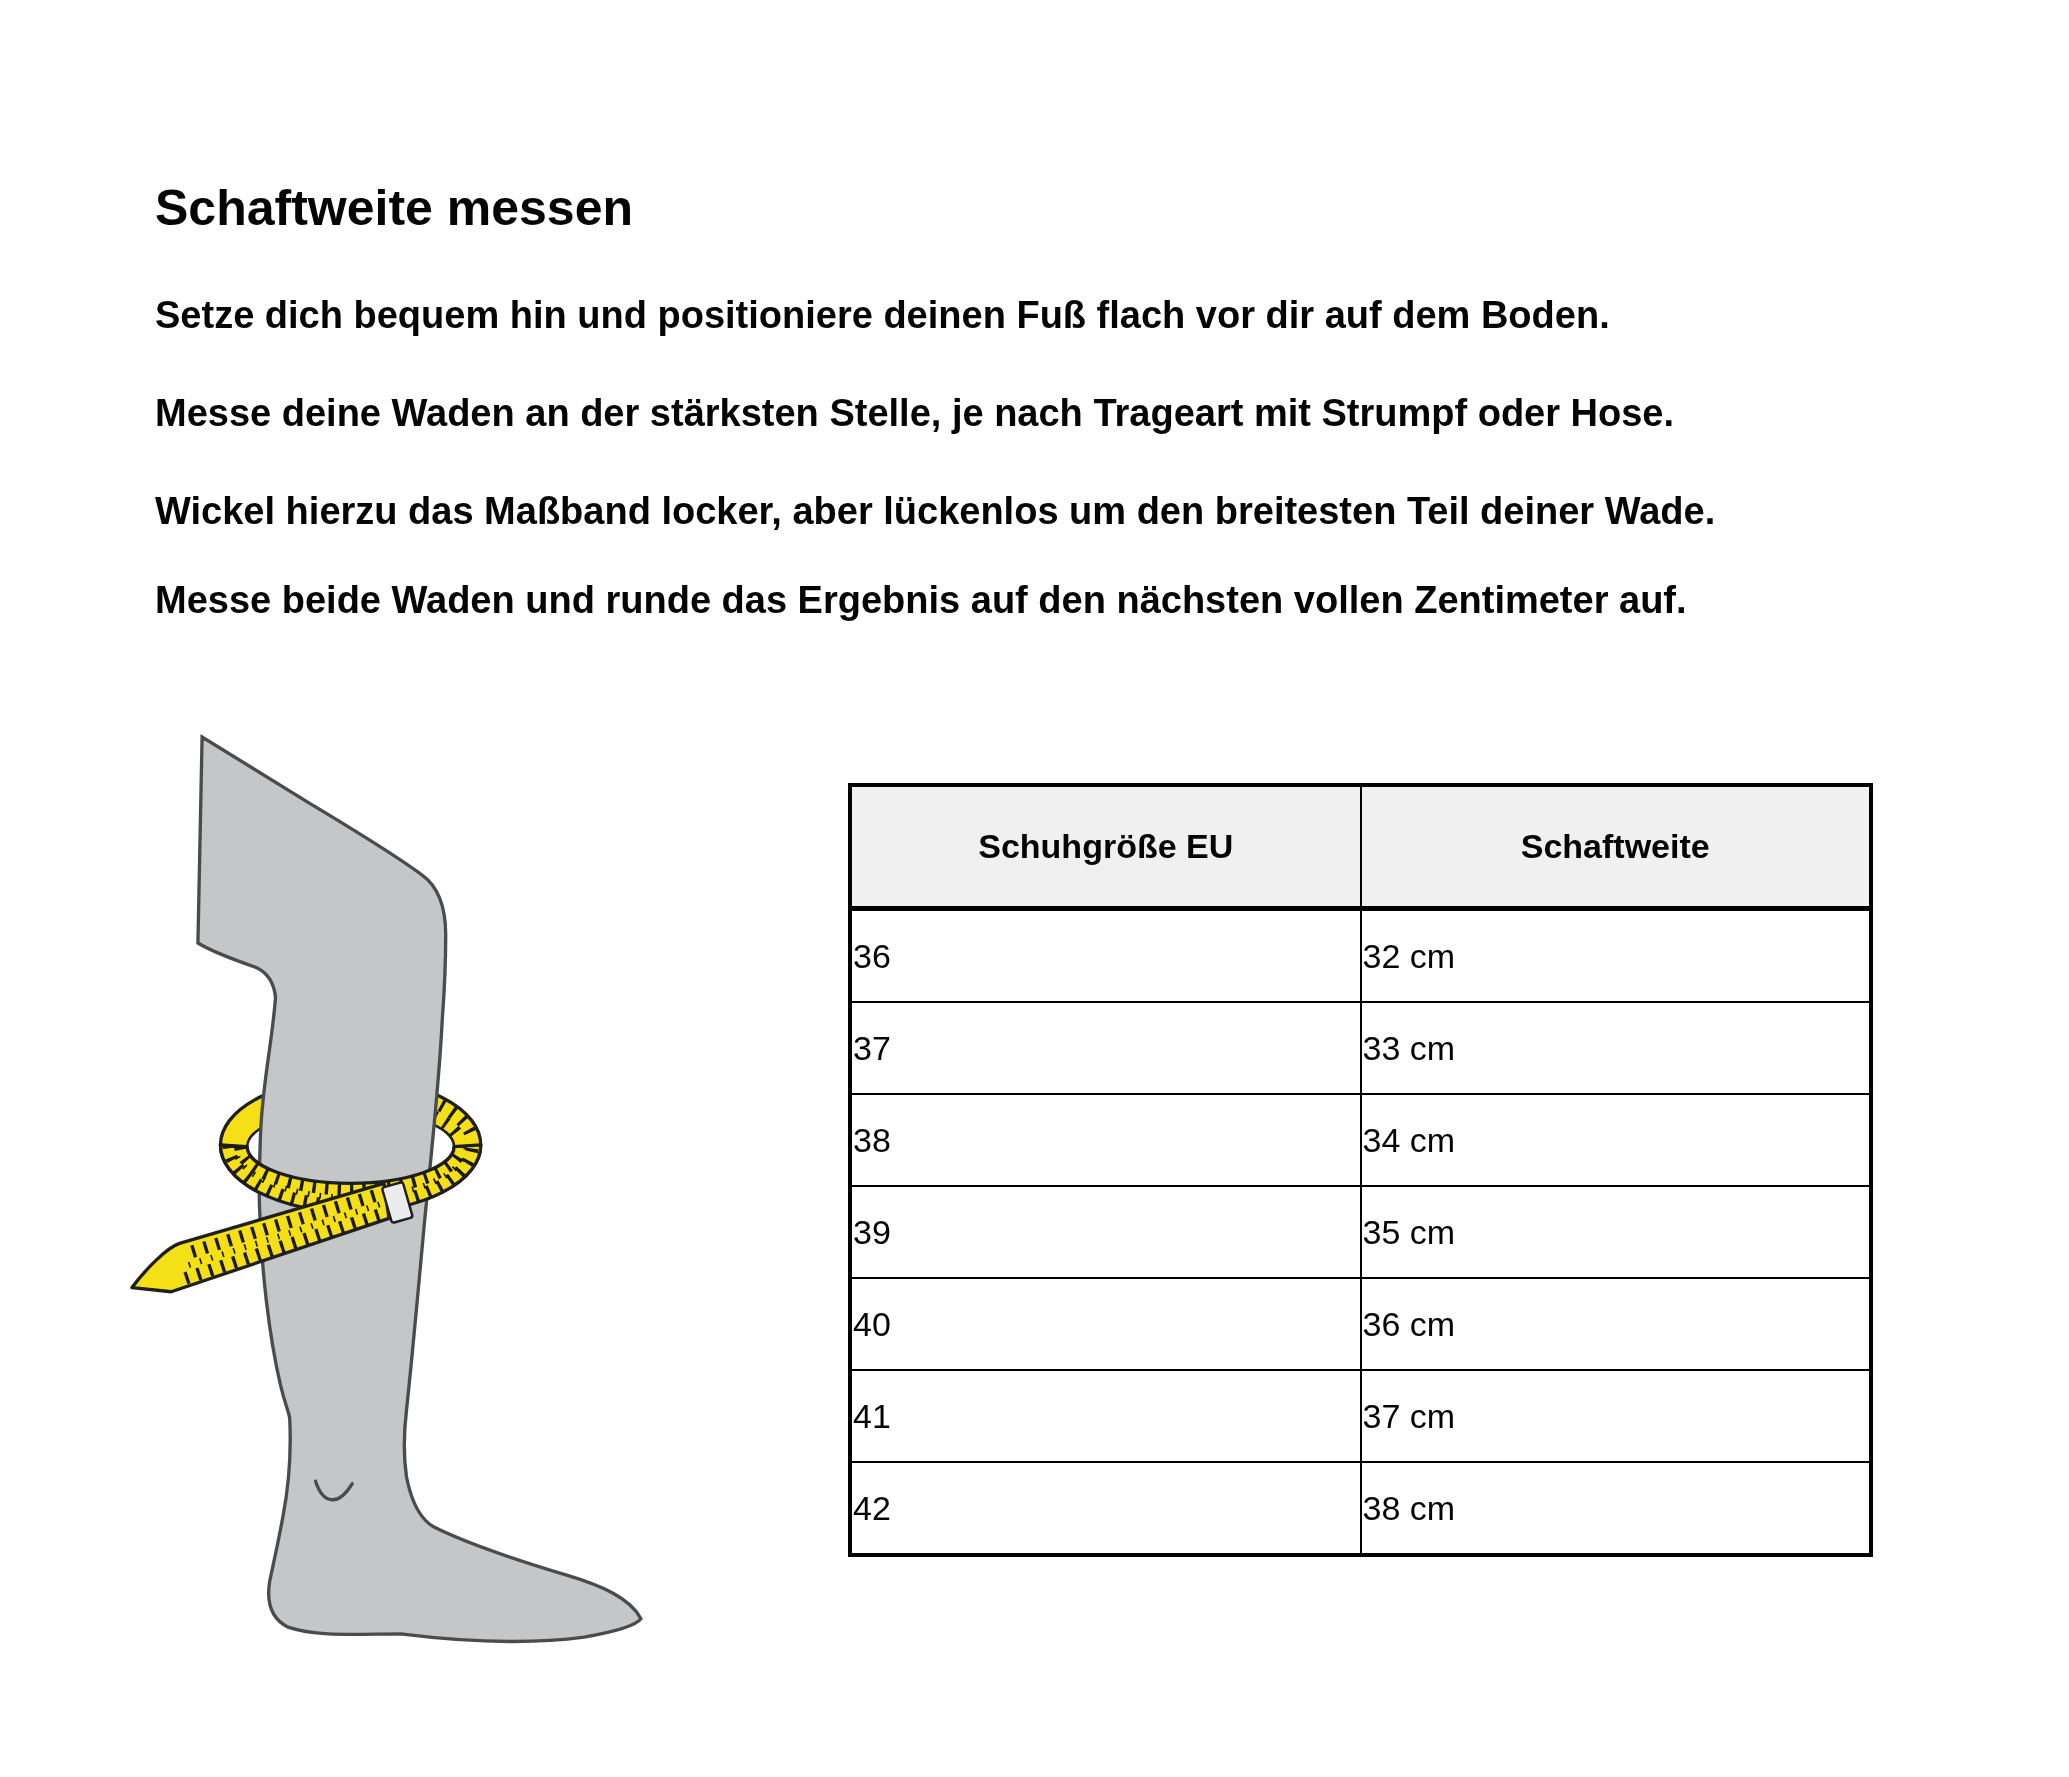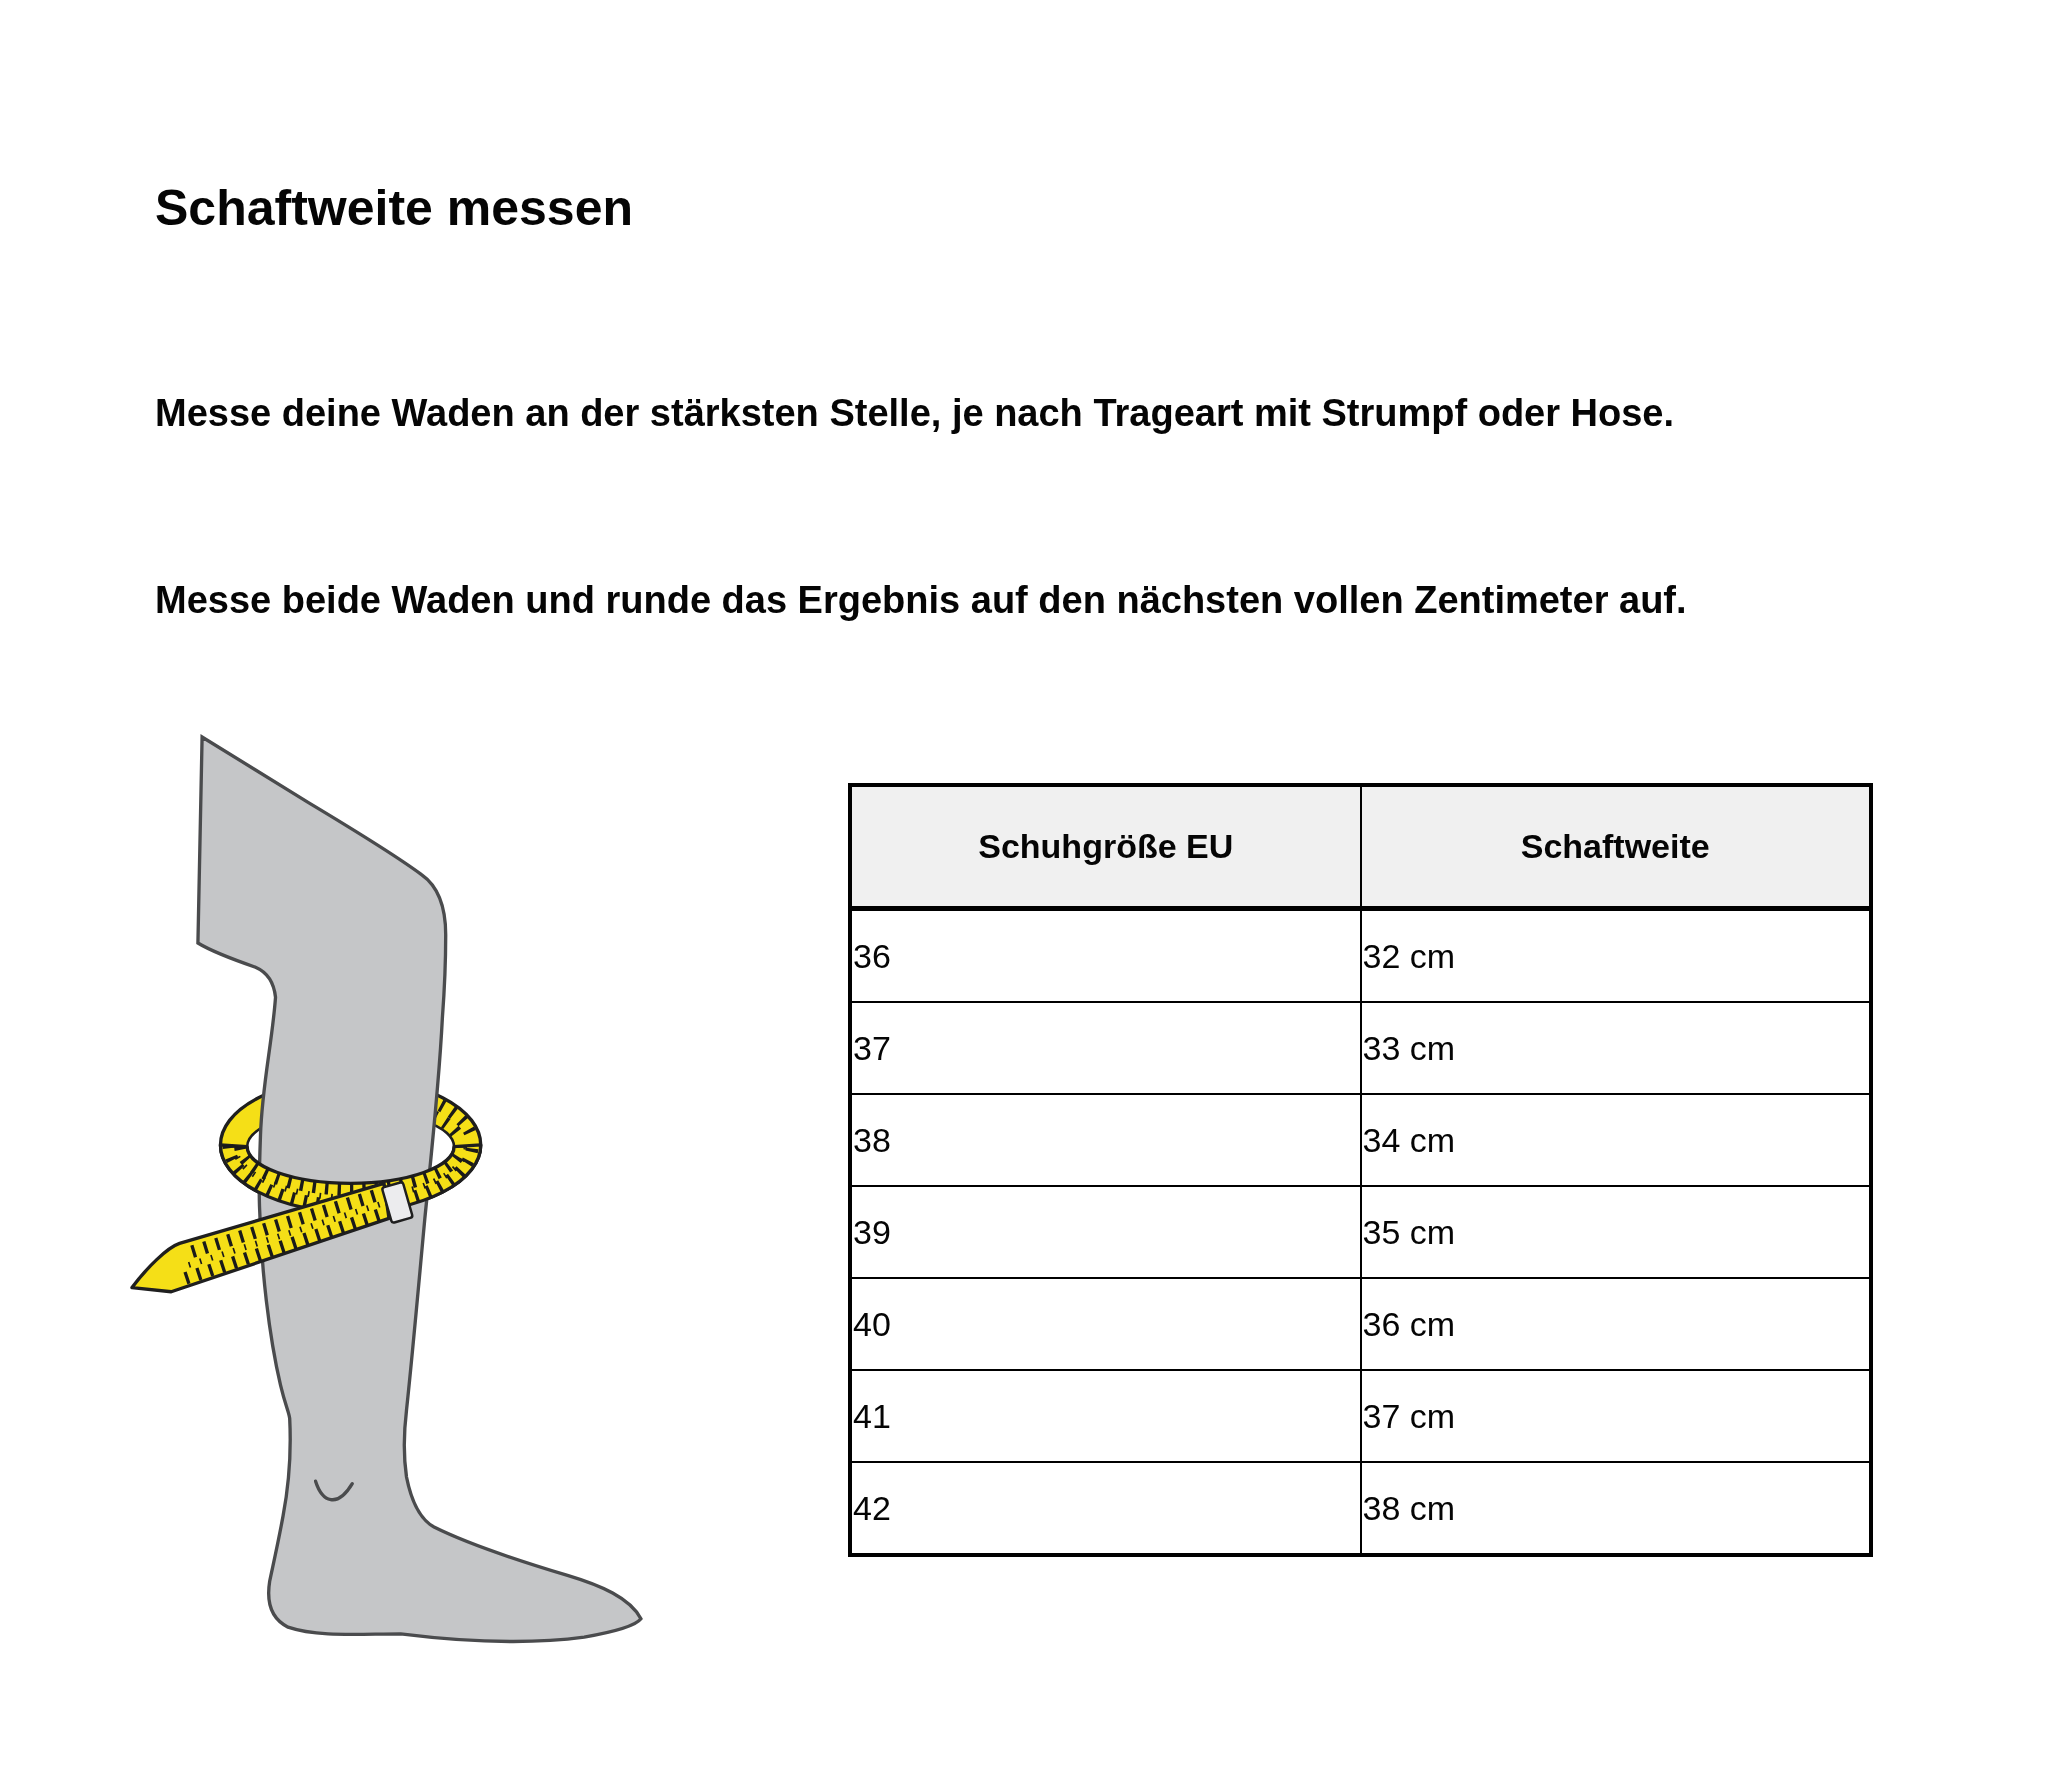--- a/index.html
+++ b/index.html
@@ -78,21 +78,23 @@
   }
   .size-table td:first-child{border-left:none;}
 </style>
 </head>
 <body>
 
 <div class="page">
 
   <h1 class="title">Schaftweite messen</h1>
 
+  <p class="instruction i0">Setze dich bequem hin und positioniere deinen Fuß flach vor dir auf dem Boden.</p>
   <p class="instruction i1">Messe deine Waden an der stärksten Stelle, je nach Trageart mit Strumpf oder Hose.</p>
+  <p class="instruction i2">Wickel hierzu das Maßband locker, aber lückenlos um den breitesten Teil deiner Wade.</p>
   <p class="instruction i3">Messe beide Waden und runde das Ergebnis auf den nächsten vollen Zentimeter auf.</p>
 
   <div class="figure-wrap">
     <svg viewBox="0 0 700 1160" xmlns="http://www.w3.org/2000/svg">
 
       <g>
         <ellipse cx="280" cy="502" rx="156" ry="80" class="tape-shape" stroke="#1f1f1f" fill="#f5df17"></ellipse>
         <ellipse cx="280" cy="504" rx="124" ry="44" fill="#ffffff" stroke="#1f1f1f" stroke-width="3"></ellipse>
         <path class="ticks" d="M374 448 A146 71 0 0 1 425 492"></path>
         <path class="ticks" d="M365 462 A132 54 0 0 1 411 495"></path>

